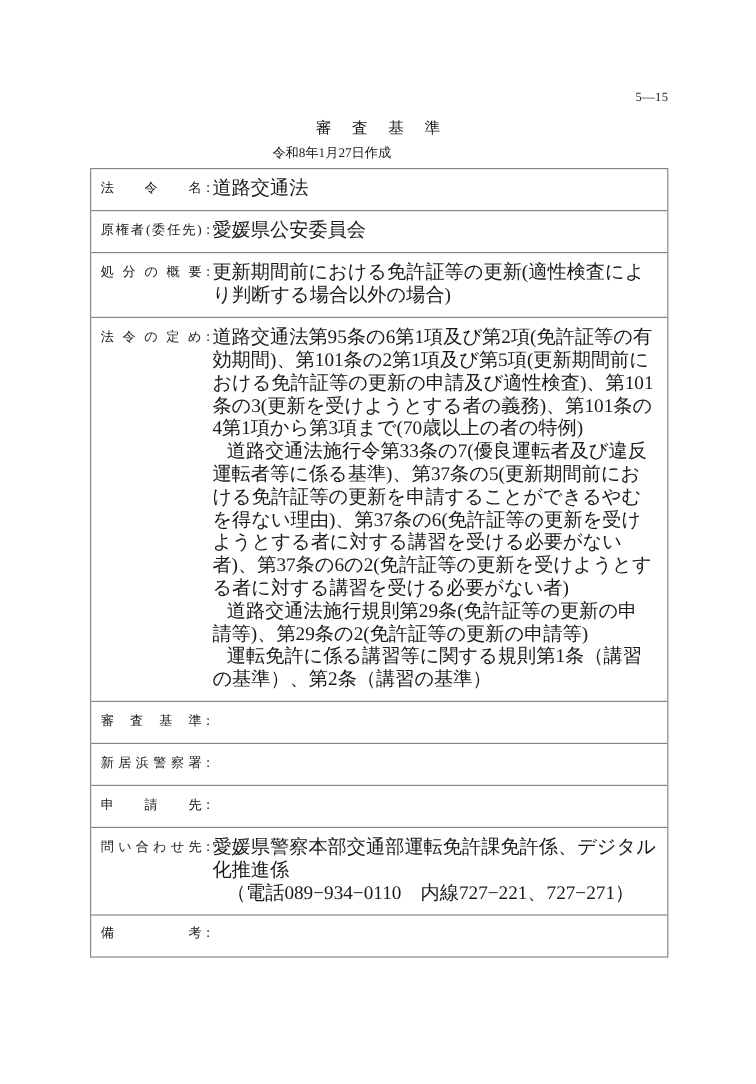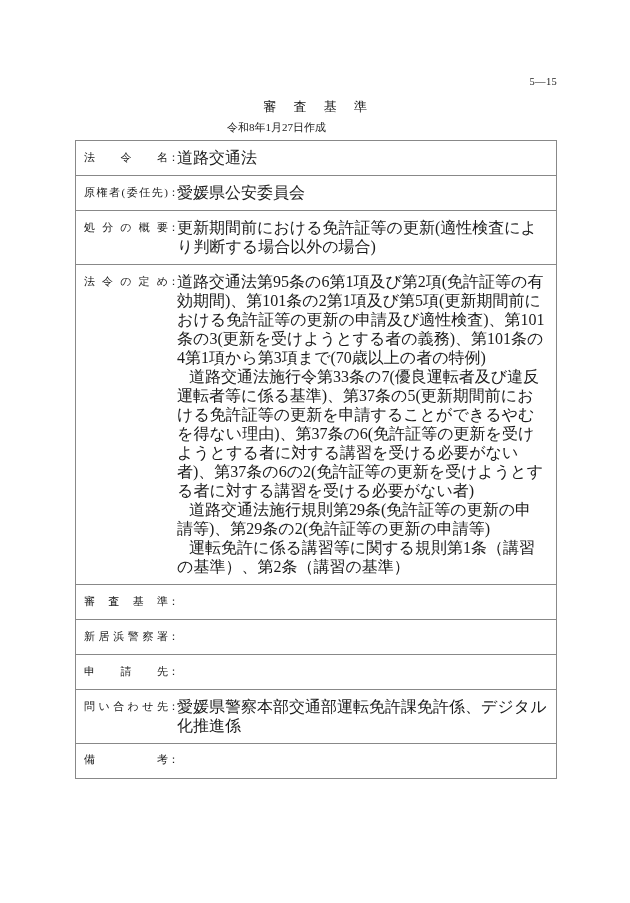--- a/index.html
+++ b/index.html
@@ -112,17 +112,17 @@
   <div class="doc-date">令和8年1月27日作成</div>
 
   <div class="sheet" id="sheet">
       <div class="row"><span class="lbl">法令名</span><span class="colon">：</span><span class="val"><p>道路交通法</p></span></div>
       <div class="row"><span class="lbl tight">原権者(委任先)</span><span class="colon">：</span><span class="val"><p>愛媛県公安委員会</p></span></div>
       <div class="row"><span class="lbl">処分の概要</span><span class="colon">：</span><span class="val"><p>更新期間前における免許証等の更新(適性検査により判断する場合以外の場合)</p></span></div>
       <div class="row"><span class="lbl">法令の定め</span><span class="colon">：</span><span class="val"><p>道路交通法第95条の6第1項及び第2項(免許証等の有効期間)、第101条の2第1項及び第5項(更新期間前における免許証等の更新の申請及び適性検査)、第101条の3(更新を受けようとする者の義務)、第101条の4第1項から第3項まで(70歳以上の者の特例)</p><p class="ind">道路交通法施行令第33条の7(優良運転者及び違反運転者等に係る基準)、第37条の5(更新期間前における免許証等の更新を申請することができるやむを得ない理由)、第37条の6(免許証等の更新を受けようとする者に対する講習を受ける必要がない者)、第37条の6の2(免許証等の更新を受けようとする者に対する講習を受ける必要がない者)</p><p class="ind">道路交通法施行規則第29条(免許証等の更新の申請等)、第29条の2(免許証等の更新の申請等)</p><p class="ind">運転免許に係る講習等に関する規則第1条（講習の基準）、第2条（講習の基準）</p></span></div>
       <div class="row empty"><span class="lbl">審査基準</span><span class="colon">：</span><span class="val"><p></p></span></div>
       <div class="row"><span class="lbl tight">新居浜警察署</span><span class="colon">：</span></div>
       <div class="row"><span class="lbl">申請先</span><span class="colon">：</span></div>
-      <div class="row"><span class="lbl tight">問い合わせ先</span><span class="colon">：</span><span class="val"><p>愛媛県警察本部交通部運転免許課免許係、デジタル化推進係</p></span></div>
+      <div class="row"><span class="lbl tight">問い合わせ先</span><span class="colon">：</span><span class="val"><p>愛媛県警察本部交通部運転免許課免許係、デジタル化推進係</p><p class="ind">（電話089−934−0110　内線727−221、727−271）</p></span></div>
       <div class="row empty"><span class="lbl">備考</span><span class="colon">：</span><span class="val"><p></p></span></div>
     </div>
 
 </div>
 
 </body></html>

